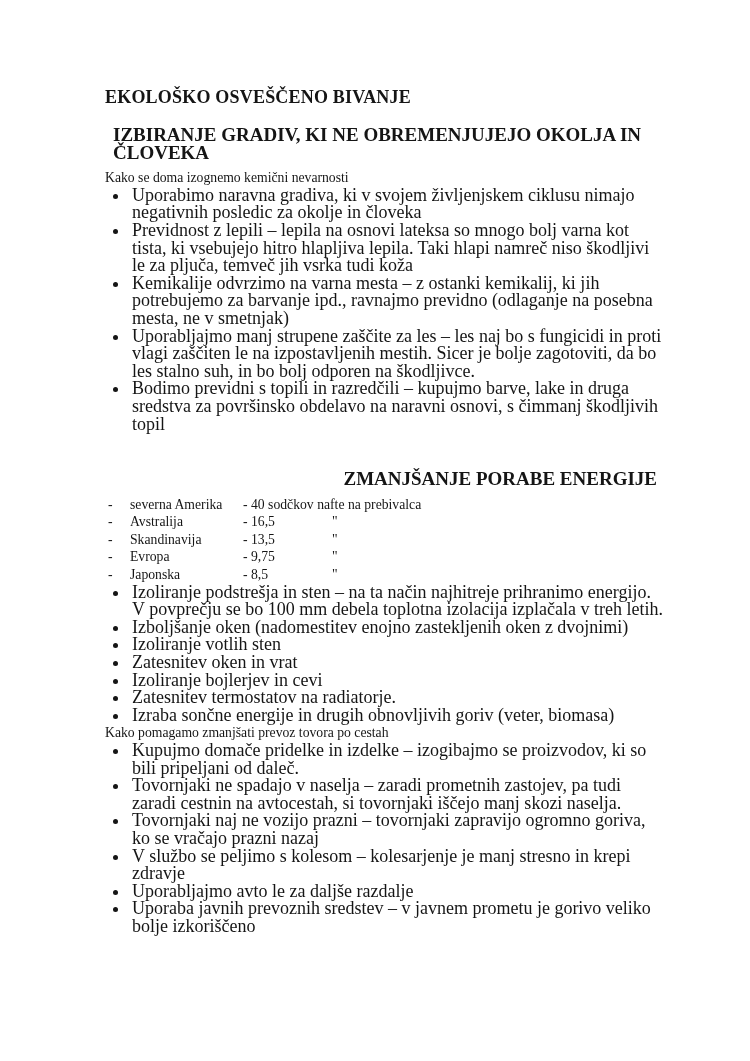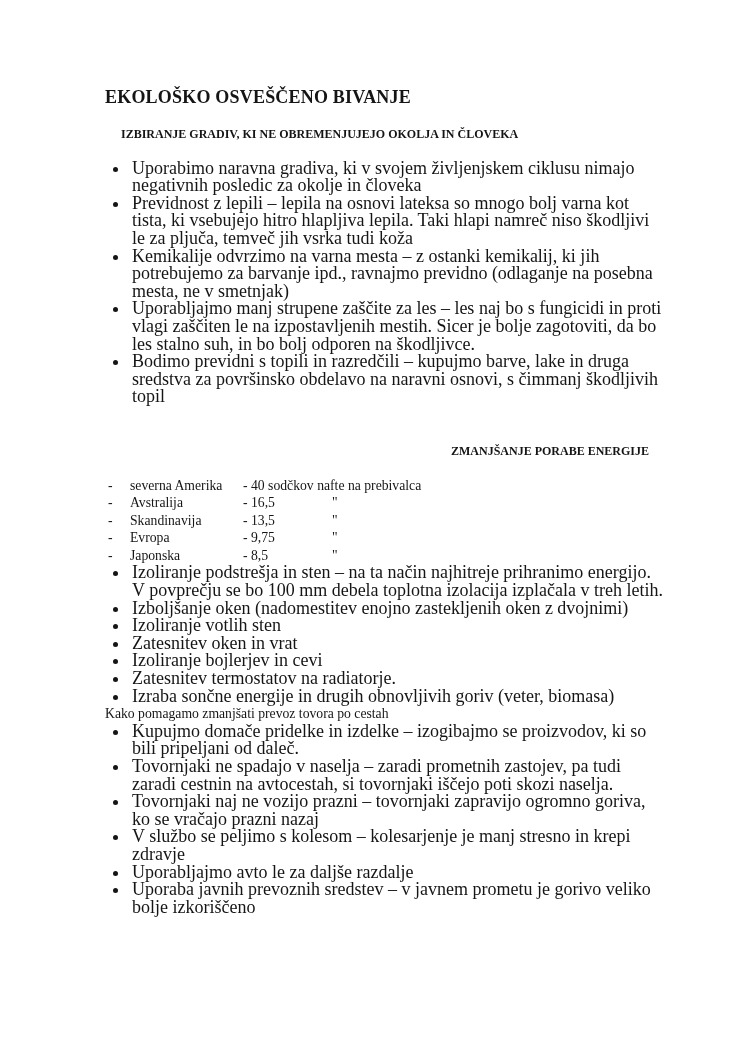--- a/index.html
+++ b/index.html
@@ -23,24 +23,24 @@
     width: 560px;
   }
   .doc-title {
     font-size: 18px;
     font-weight: bold;
     letter-spacing: 0.2px;
     line-height: 22px;
     margin: 0 0 18px 0;
   }
   .section-heading {
-    font-size: 12px;
+    font-size: 19px;
     font-weight: bold;
     line-height: 17.6px;
-    margin: 16px;
+    margin: 8px;
   }
   .section-heading.gap-above,
   .subheading.gap-above {
     margin-top: 37px;
     text-align: right;
   }
   .section-intro, .subheading {
     font-size: 13.7px;
     line-height: 17.6px;
     margin: 0;
@@ -72,20 +72,21 @@
 </head>
 <body>
 
 <div class="page">
   <div class="content">
 
     <h1 class="doc-title">EKOLOŠKO OSVEŠČENO BIVANJE</h1>
 
     <div>
       <h2 class="section-heading">IZBIRANJE GRADIV, KI NE OBREMENJUJEJO OKOLJA IN ČLOVEKA</h2>
+      <p class="section-intro">Kako se doma izognemo kemični nevarnosti</p>
       <ul class="bullets">
         <li>Uporabimo naravna gradiva, ki v svojem življenjskem ciklusu nimajo negativnih posledic za okolje in človeka</li>
         <li>Previdnost z lepili – lepila na osnovi lateksa so mnogo bolj varna kot tista, ki vsebujejo hitro hlapljiva lepila. Taki hlapi namreč niso škodljivi le za pljuča, temveč jih vsrka tudi koža</li>
         <li>Kemikalije odvrzimo na varna mesta – z ostanki kemikalij, ki jih potrebujemo za barvanje ipd., ravnajmo previdno (odlaganje na posebna mesta, ne v smetnjak)</li>
         <li>Uporabljajmo manj strupene zaščite za les – les naj bo s fungicidi in proti vlagi zaščiten le na izpostavljenih mestih. Sicer je bolje zagotoviti, da bo les stalno suh, in bo bolj odporen na škodljivce.</li>
         <li>Bodimo previdni s topili in razredčili – kupujmo barve, lake in druga sredstva za površinsko obdelavo na naravni osnovi, s čimmanj škodljivih topil</li>
       </ul>
     </div>
 
     <div>
@@ -132,21 +133,21 @@
         <li>Izoliranje bojlerjev in cevi</li>
         <li>Zatesnitev termostatov na radiatorje.</li>
         <li>Izraba sončne energije in drugih obnovljivih goriv (veter, biomasa)</li>
       </ul>
     </div>
 
     <div>
       <p class="section-intro">Kako pomagamo zmanjšati prevoz tovora po cestah</p>
       <ul class="bullets">
         <li>Kupujmo domače pridelke in izdelke – izogibajmo se proizvodov, ki so bili pripeljani od daleč.</li>
-        <li>Tovornjaki ne spadajo v naselja – zaradi prometnih zastojev, pa tudi zaradi cestnin na avtocestah, si tovornjaki iščejo poti skozi naselja.</li>
+        <li>Tovornjaki ne spadajo v naselja – zaradi prometnih zastojev, pa tudi zaradi cestnin na avtocestah, si tovornjaki iščejo manj skozi naselja.</li>
         <li>Tovornjaki naj ne vozijo prazni – tovornjaki zapravijo ogromno goriva, ko se vračajo prazni nazaj</li>
         <li>V službo se peljimo s kolesom – kolesarjenje je manj stresno in krepi zdravje</li>
         <li>Uporabljajmo avto le za daljše razdalje</li>
         <li>Uporaba javnih prevoznih sredstev – v javnem prometu je gorivo veliko bolje izkoriščeno</li>
       </ul>
     </div>
 
   </div>
 </div>
 

